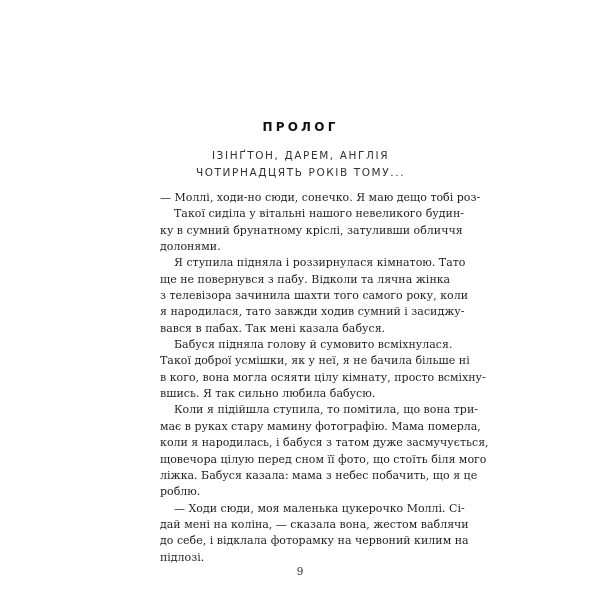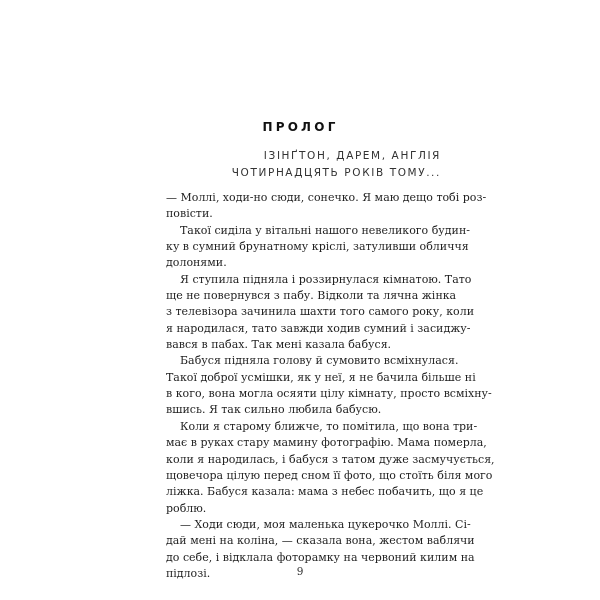--- a/index.html
+++ b/index.html
@@ -7,63 +7,61 @@
       width: 600px; height: 600px; background: #ffffff; position: relative; overflow: hidden;
       color: #1e1e1e;
     }
     .page { position: absolute; left: 160px; top: 0; width: 281px; }
     .title {
       position: absolute; left: 0; width: 281px; top: 120px; text-align: center;
       font-family: "DejaVu Sans", sans-serif; font-weight: bold; font-size: 12px;
       letter-spacing: 3.2px; color: #111;
     }
     .subtitle {
-      position: absolute; left: 0; width: 281px; top: 147px; text-align: right;
+      position: absolute; left: 0; width: 281px; top: 147px; text-align: center;
       font-family: "DejaVu Sans", sans-serif; font-size: 10.5px; letter-spacing: 1.6px;
       line-height: 16.5px; color: #333;
     }
     .body {
       position: absolute; left: 0; top: 190px; width: 281px;
       font-family: "DejaVu Serif", serif; font-size: 11px; line-height: 16.35px;
       color: #1e1e1e;
-      margin-left: 6px;
     }
     .line { white-space: nowrap; display: block; height: 16.35px; text-align: justify; text-align-last: justify; }
     .line.last { text-align-last: left; }
     .line.indent { padding-left: 14px; }
     .pagenum {
       position: absolute; left: 0; width: 600px; top: 565px; text-align: center;
       font-family: "DejaVu Serif", serif; font-size: 10.5px; color: #333;
     }
   </style>
 </head>
 <body>
 
 <div class="page">
   <div class="title">ПРОЛОГ</div>
   <div class="subtitle">
     <div>ІЗІНҐТОН, ДАРЕМ, АНГЛІЯ</div>
     <div>ЧОТИРНАДЦЯТЬ РОКІВ ТОМУ...</div>
   </div>
   <div class="body">
     <span class="line">— Моллі, ходи-но сюди, сонечко. Я маю дещо тобі роз-</span>
-    <span class="line last">повісти.</span>
     <span class="line indent">Такої сиділа у вітальні нашого невеликого будин-</span>
     <span class="line">ку в сумний брунатному кріслі, затуливши обличчя</span>
     <span class="line last">долонями.</span>
     <span class="line indent">Я ступила підняла і роззирнулася кімнатою. Тато</span>
     <span class="line">ще не повернувся з пабу. Відколи та лячна жінка</span>
     <span class="line">з телевізора зачинила шахти того самого року, коли</span>
     <span class="line">я народилася, тато завжди ходив сумний і засиджу-</span>
     <span class="line last">вався в пабах. Так мені казала бабуся.</span>
     <span class="line indent">Бабуся підняла голову й сумовито всміхнулася.</span>
     <span class="line">Такої доброї усмішки, як у неї, я не бачила більше ні</span>
     <span class="line">в кого, вона могла осяяти цілу кімнату, просто всміхну-</span>
     <span class="line last">вшись. Я так сильно любила бабусю.</span>
-    <span class="line indent">Коли я старому ближче, то помітила, що вона три-</span>
+    <span class="line indent">Коли я підійшла ступила, то помітила, що вона три-</span>
     <span class="line">має в руках стару мамину фотографію. Мама померла,</span>
     <span class="line">коли я народилась, і бабуся з татом дуже засмучується,</span>
     <span class="line">щовечора цілую перед сном її фото, що стоїть біля мого</span>
     <span class="line">ліжка. Бабуся казала: мама з небес побачить, що я це</span>
     <span class="line last">роблю.</span>
     <span class="line indent">— Ходи сюди, моя маленька цукерочко Моллі. Сі-</span>
     <span class="line">дай мені на коліна, — сказала вона, жестом ваблячи</span>
     <span class="line">до себе, і відклала фоторамку на червоний килим на</span>
     <span class="line last">підлозі.</span>
   </div>

